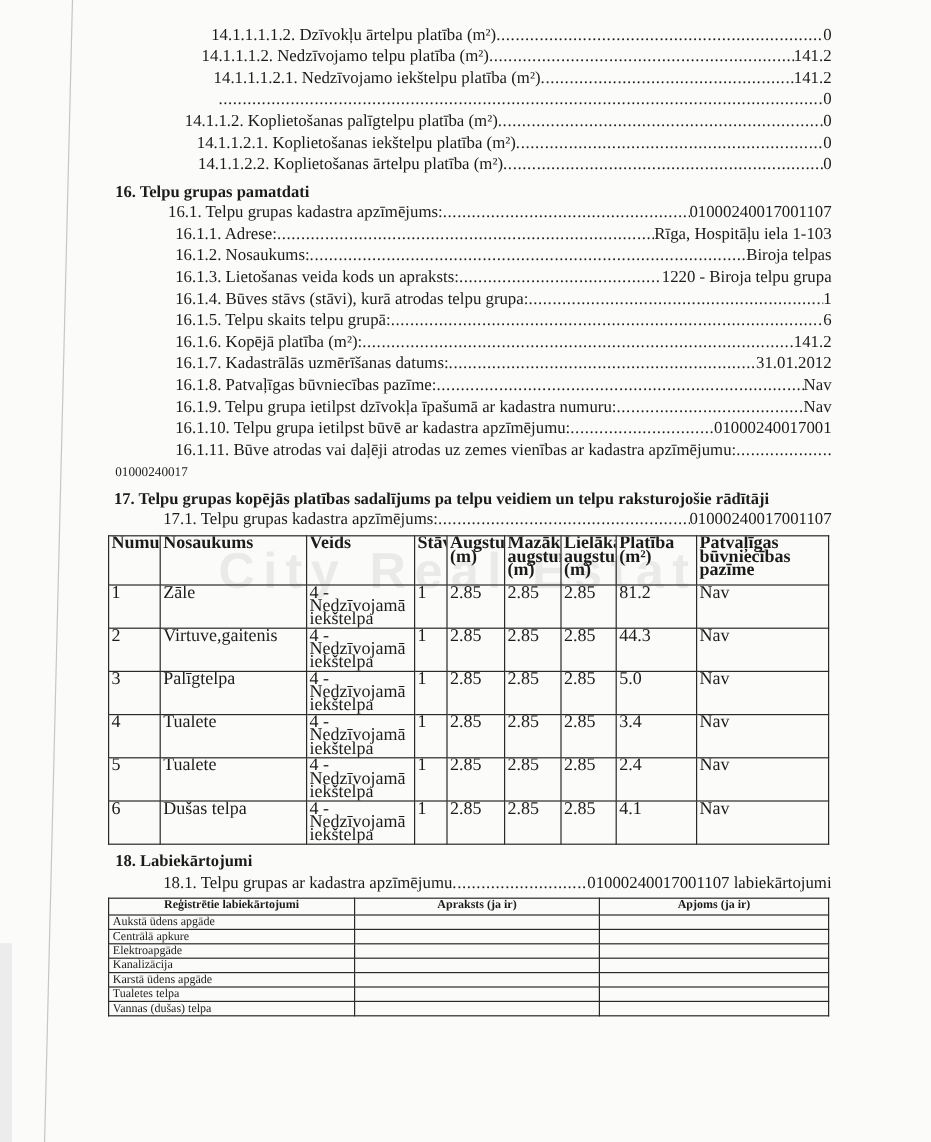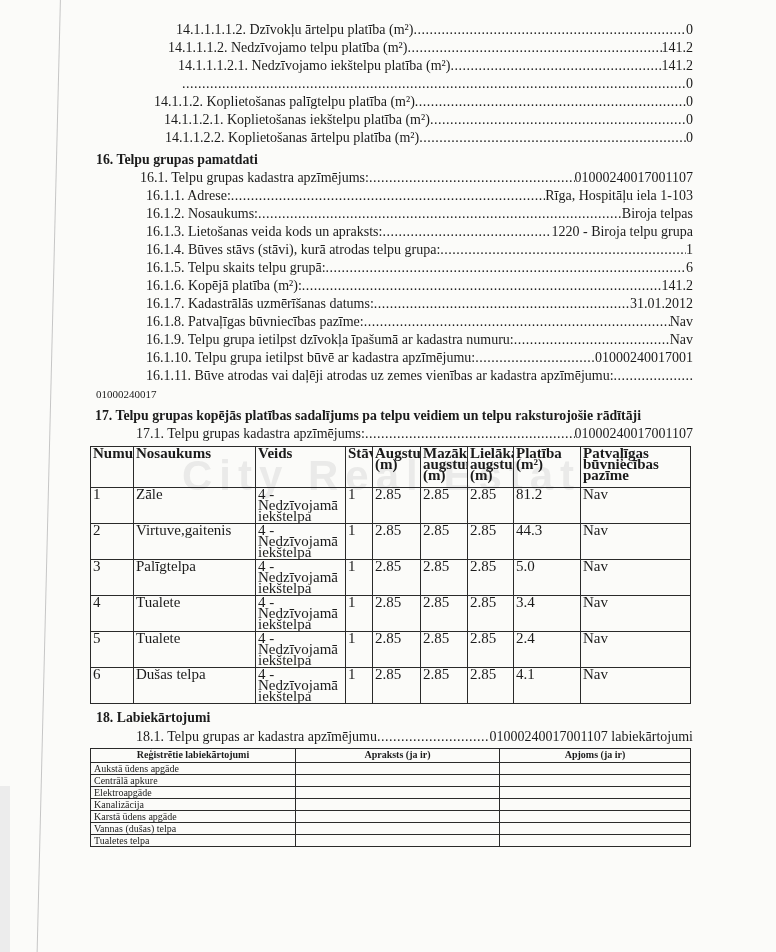--- a/index.html
+++ b/index.html
@@ -302,26 +302,26 @@
         <td>Kanalizācija</td>
         <td></td>
         <td></td>
       </tr>
       <tr>
         <td>Karstā ūdens apgāde</td>
         <td></td>
         <td></td>
       </tr>
       <tr>
+        <td>Tualetes telpa</td>
+        <td></td>
+        <td></td>
+      </tr>
+      <tr>
         <td>Vannas (dušas) telpa</td>
-        <td></td>
-        <td></td>
-      </tr>
-      <tr>
-        <td>Tualetes telpa</td>
         <td></td>
         <td></td>
       </tr>
     </tbody>
       </table>
 
   </div>
 </div>
 
 </body></html>

